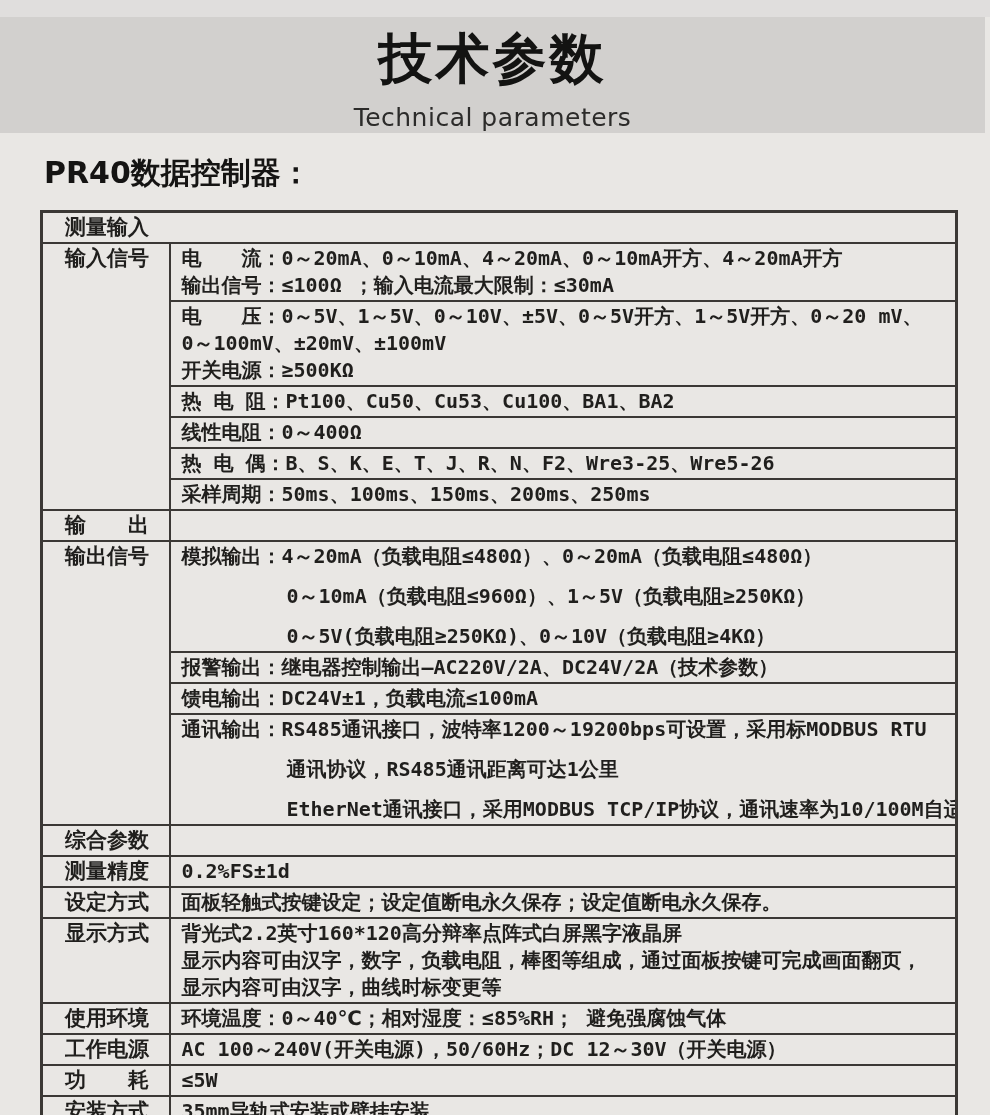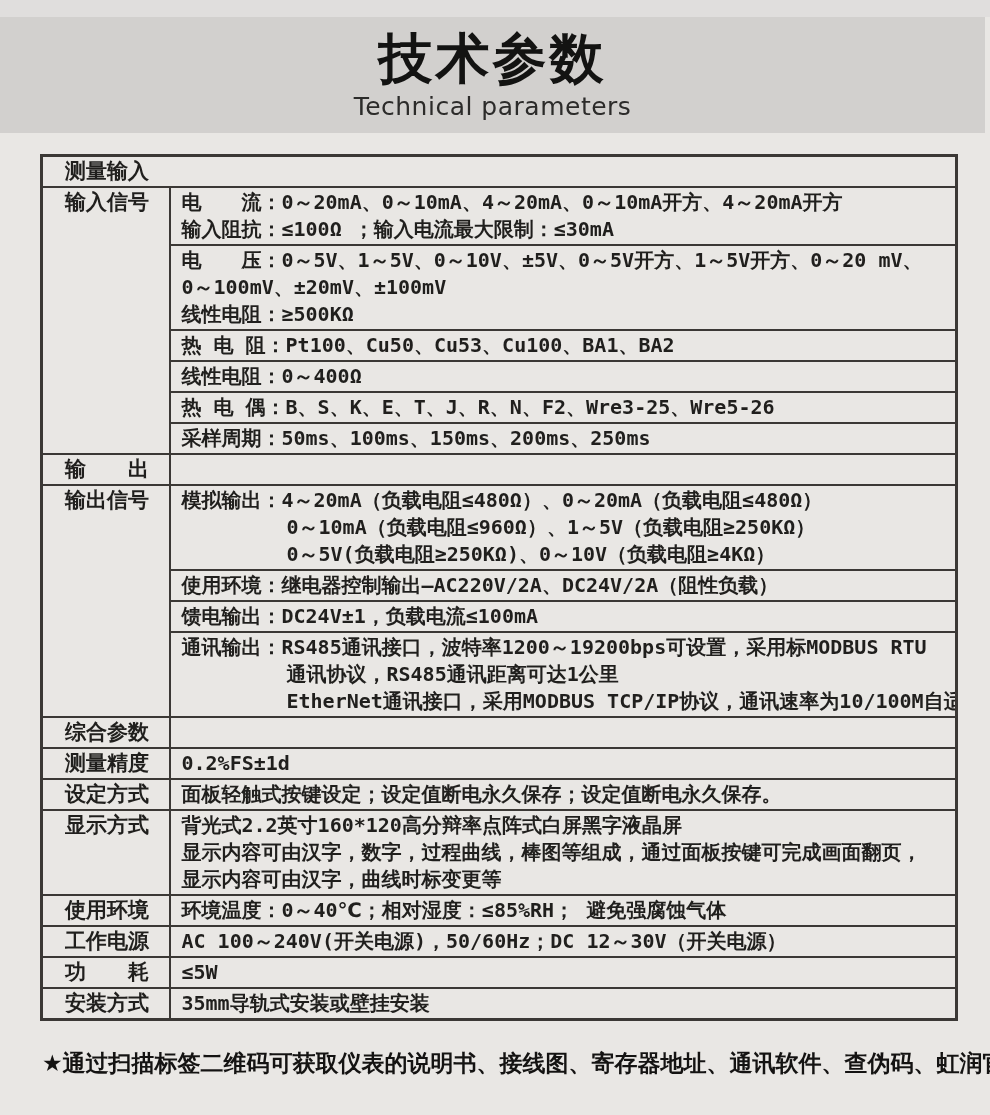--- a/index.html
+++ b/index.html
@@ -25,21 +25,21 @@
     font-weight:700;
     letter-spacing:3px;
     line-height:1.0;
     color:#131312;
   }
   .banner .subtitle{
     font-size:25px;
     font-weight:400;
     letter-spacing:0.5px;
     color:#2c2b2a;
-    margin-top:8px;
+    margin-top:19px;
     line-height:1;
   }
   .content{padding-left:40px;padding-right:32px;}
   .sec-title{
     margin:23px 0 0 4px;
     font-size:30px;
     font-weight:600;
     color:#151413;
     line-height:1.1;
   }
@@ -69,66 +69,68 @@
     font-weight:700;
     font-size:21px;
     padding-left:22px;
   }
   td.val .ln{
     padding-left:11px;
     padding-right:4px;
   }
   td.val .ln.ind{
     padding-left:116px;
+    margin-top:13px;
   }
   .footer-note{
     margin:27px 0 0 2px;
     font-size:23px;
     font-weight:700;
     color:#141312;
     white-space:nowrap;
   }
 </style>
 </head>
 <body>
 
 <div class="top-strip"></div>
 
 <header class="banner">
   <h1 class="title">技术参数</h1>
   <div class="subtitle">Technical parameters</div>
 </header>
 
 <div class="content">
+  <h2 class="sec-title">PR40数据控制器：</h2>
 
   <table class="spec">
     <colgroup>
       <col style="width:128px">
       <col>
     </colgroup>
     <tbody id="spec-tbody">
         <tr>
           <td colspan="2" class="lbl">
             <div class="ln">测量输入</div>
           </td>
         </tr>
         <tr>
           <td rowspan="6" class="lbl">
             <div class="ln">输入信号</div>
           </td>
           <td class="val">
             <div class="ln">电　　流：0～20mA、0～10mA、4～20mA、0～10mA开方、4～20mA开方</div>
-            <div class="ln">输入阻抗：≤100Ω ；输入电流最大限制：≤30mA</div>
+            <div class="ln">输出信号：≤100Ω ；输入电流最大限制：≤30mA</div>
           </td>
         </tr>
         <tr>
           <td class="val">
             <div class="ln">电　　压：0～5V、1～5V、0～10V、±5V、0～5V开方、1～5V开方、0～20 mV、</div>
             <div class="ln">0～100mV、±20mV、±100mV</div>
-            <div class="ln">线性电阻：≥500KΩ</div>
+            <div class="ln">开关电源：≥500KΩ</div>
           </td>
         </tr>
         <tr>
           <td class="val">
             <div class="ln">热 电 阻：Pt100、Cu50、Cu53、Cu100、BA1、BA2</div>
           </td>
         </tr>
         <tr>
           <td class="val">
             <div class="ln">线性电阻：0～400Ω</div>
@@ -155,21 +157,21 @@
             <div class="ln">输出信号</div>
           </td>
           <td class="val">
             <div class="ln">模拟输出：4～20mA（负载电阻≤480Ω）、0～20mA（负载电阻≤480Ω）</div>
             <div class="ln ind">0～10mA（负载电阻≤960Ω）、1～5V（负载电阻≥250KΩ）</div>
             <div class="ln ind">0～5V(负载电阻≥250KΩ)、0～10V（负载电阻≥4KΩ）</div>
           </td>
         </tr>
         <tr>
           <td class="val">
-            <div class="ln">使用环境：继电器控制输出—AC220V/2A、DC24V/2A（阻性负载）</div>
+            <div class="ln">报警输出：继电器控制输出—AC220V/2A、DC24V/2A（技术参数）</div>
           </td>
         </tr>
         <tr>
           <td class="val">
             <div class="ln">馈电输出：DC24V±1，负载电流≤100mA</div>
           </td>
         </tr>
         <tr>
           <td class="val">
             <div class="ln">通讯输出：RS485通讯接口，波特率1200～19200bps可设置，采用标MODBUS RTU</div>
@@ -198,21 +200,21 @@
           <td class="val">
             <div class="ln">面板轻触式按键设定；设定值断电永久保存；设定值断电永久保存。</div>
           </td>
         </tr>
         <tr>
           <td class="lbl">
             <div class="ln">显示方式</div>
           </td>
           <td class="val">
             <div class="ln">背光式2.2英寸160*120高分辩率点阵式白屏黑字液晶屏</div>
-            <div class="ln">显示内容可由汉字，数字，过程曲线，棒图等组成，通过面板按键可完成画面翻页，</div>
+            <div class="ln">显示内容可由汉字，数字，负载电阻，棒图等组成，通过面板按键可完成画面翻页，</div>
             <div class="ln">显示内容可由汉字，曲线时标变更等</div>
           </td>
         </tr>
         <tr>
           <td class="lbl">
             <div class="ln">使用环境</div>
           </td>
           <td class="val">
             <div class="ln">环境温度：0～40℃；相对湿度：≤85%RH； 避免强腐蚀气体</div>
           </td>

